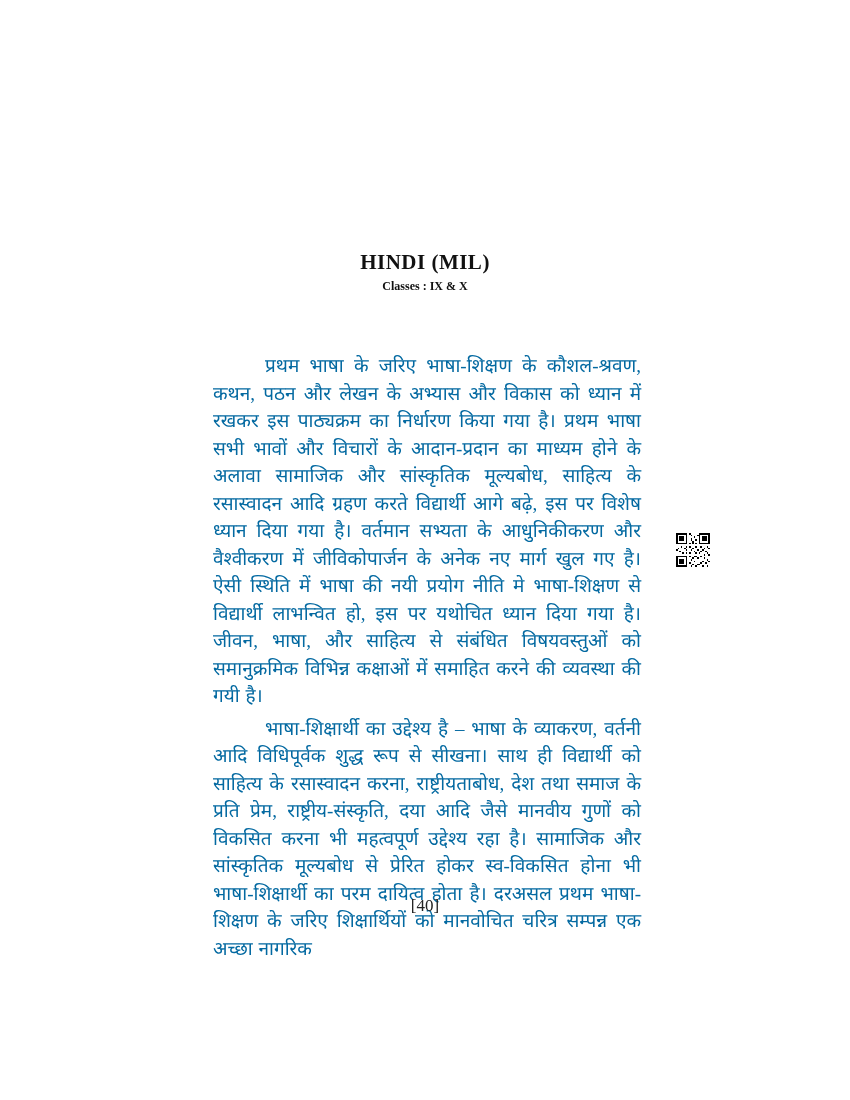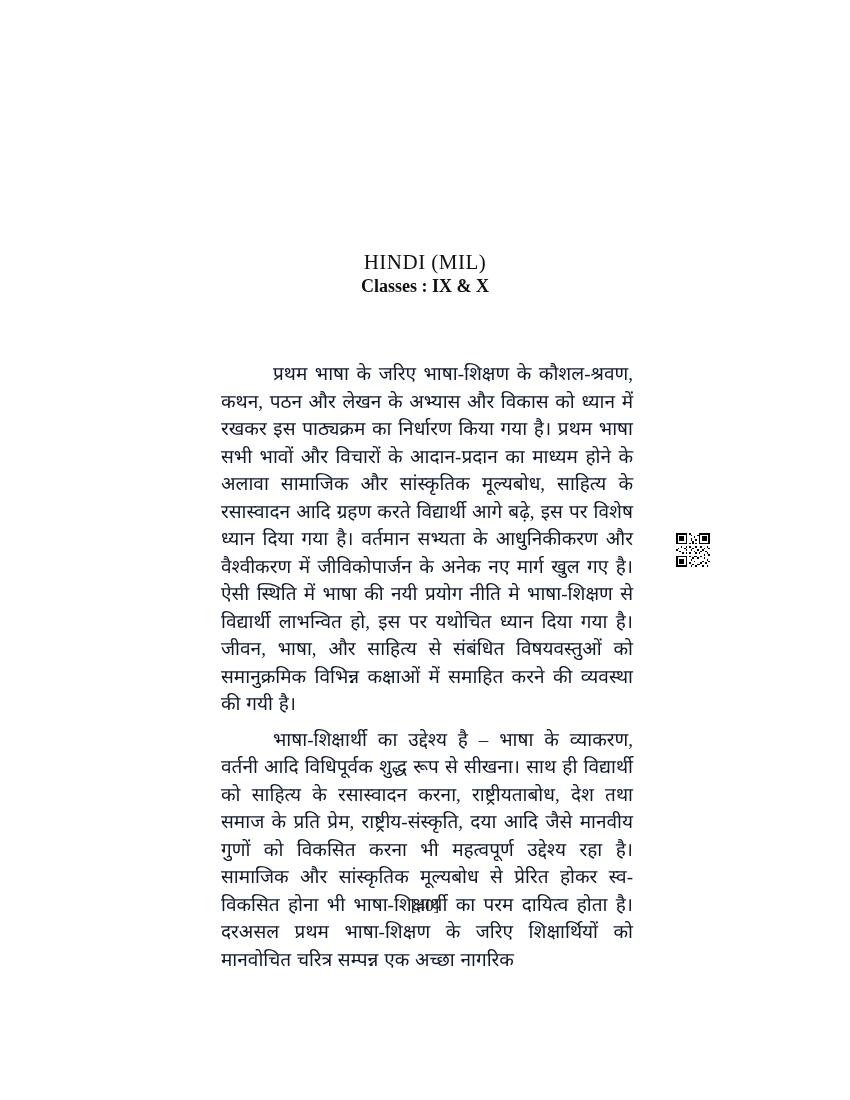--- a/index.html
+++ b/index.html
@@ -21,50 +21,50 @@
     position: absolute;
     top: 250px;
     left: 0;
     width: 100%;
     text-align: center;
     color: #111111;
   }
   .doc-title {
     margin: 0;
     font-size: 21px;
-    font-weight: normal;
+    font-weight: bold;
     letter-spacing: 0.5px;
     line-height: 24px;
   }
   .doc-subtitle {
     margin: 3px 0 0 0;
     font-size: 16px;
     font-weight: bold;
     line-height: 20px;
   }
   .doc-classes {
     margin: 2px 0 0 0;
-    font-size: 18px;
+    font-size: 12px;
     font-weight: bold;
     line-height: 20px;
   }
   
   .doc-body {
     position: absolute;
     left: 213px;
     top: 352px;
     width: 428px;
   }
   .body-para {
-    margin: 8px;
+    margin: 0;
     font-size: 19px;
     line-height: 27.5px;
     text-align: justify;
     text-indent: 52px;
-    color: #0f172a;
+    color: #0369a1;
     word-spacing: 1px;
   }
   .body-para + .body-para {
     margin-top: 5px;
     font-family: Liberation Serif, serif;
   }
   
   .qr-wrap {
     position: absolute;
     left: 676px;

